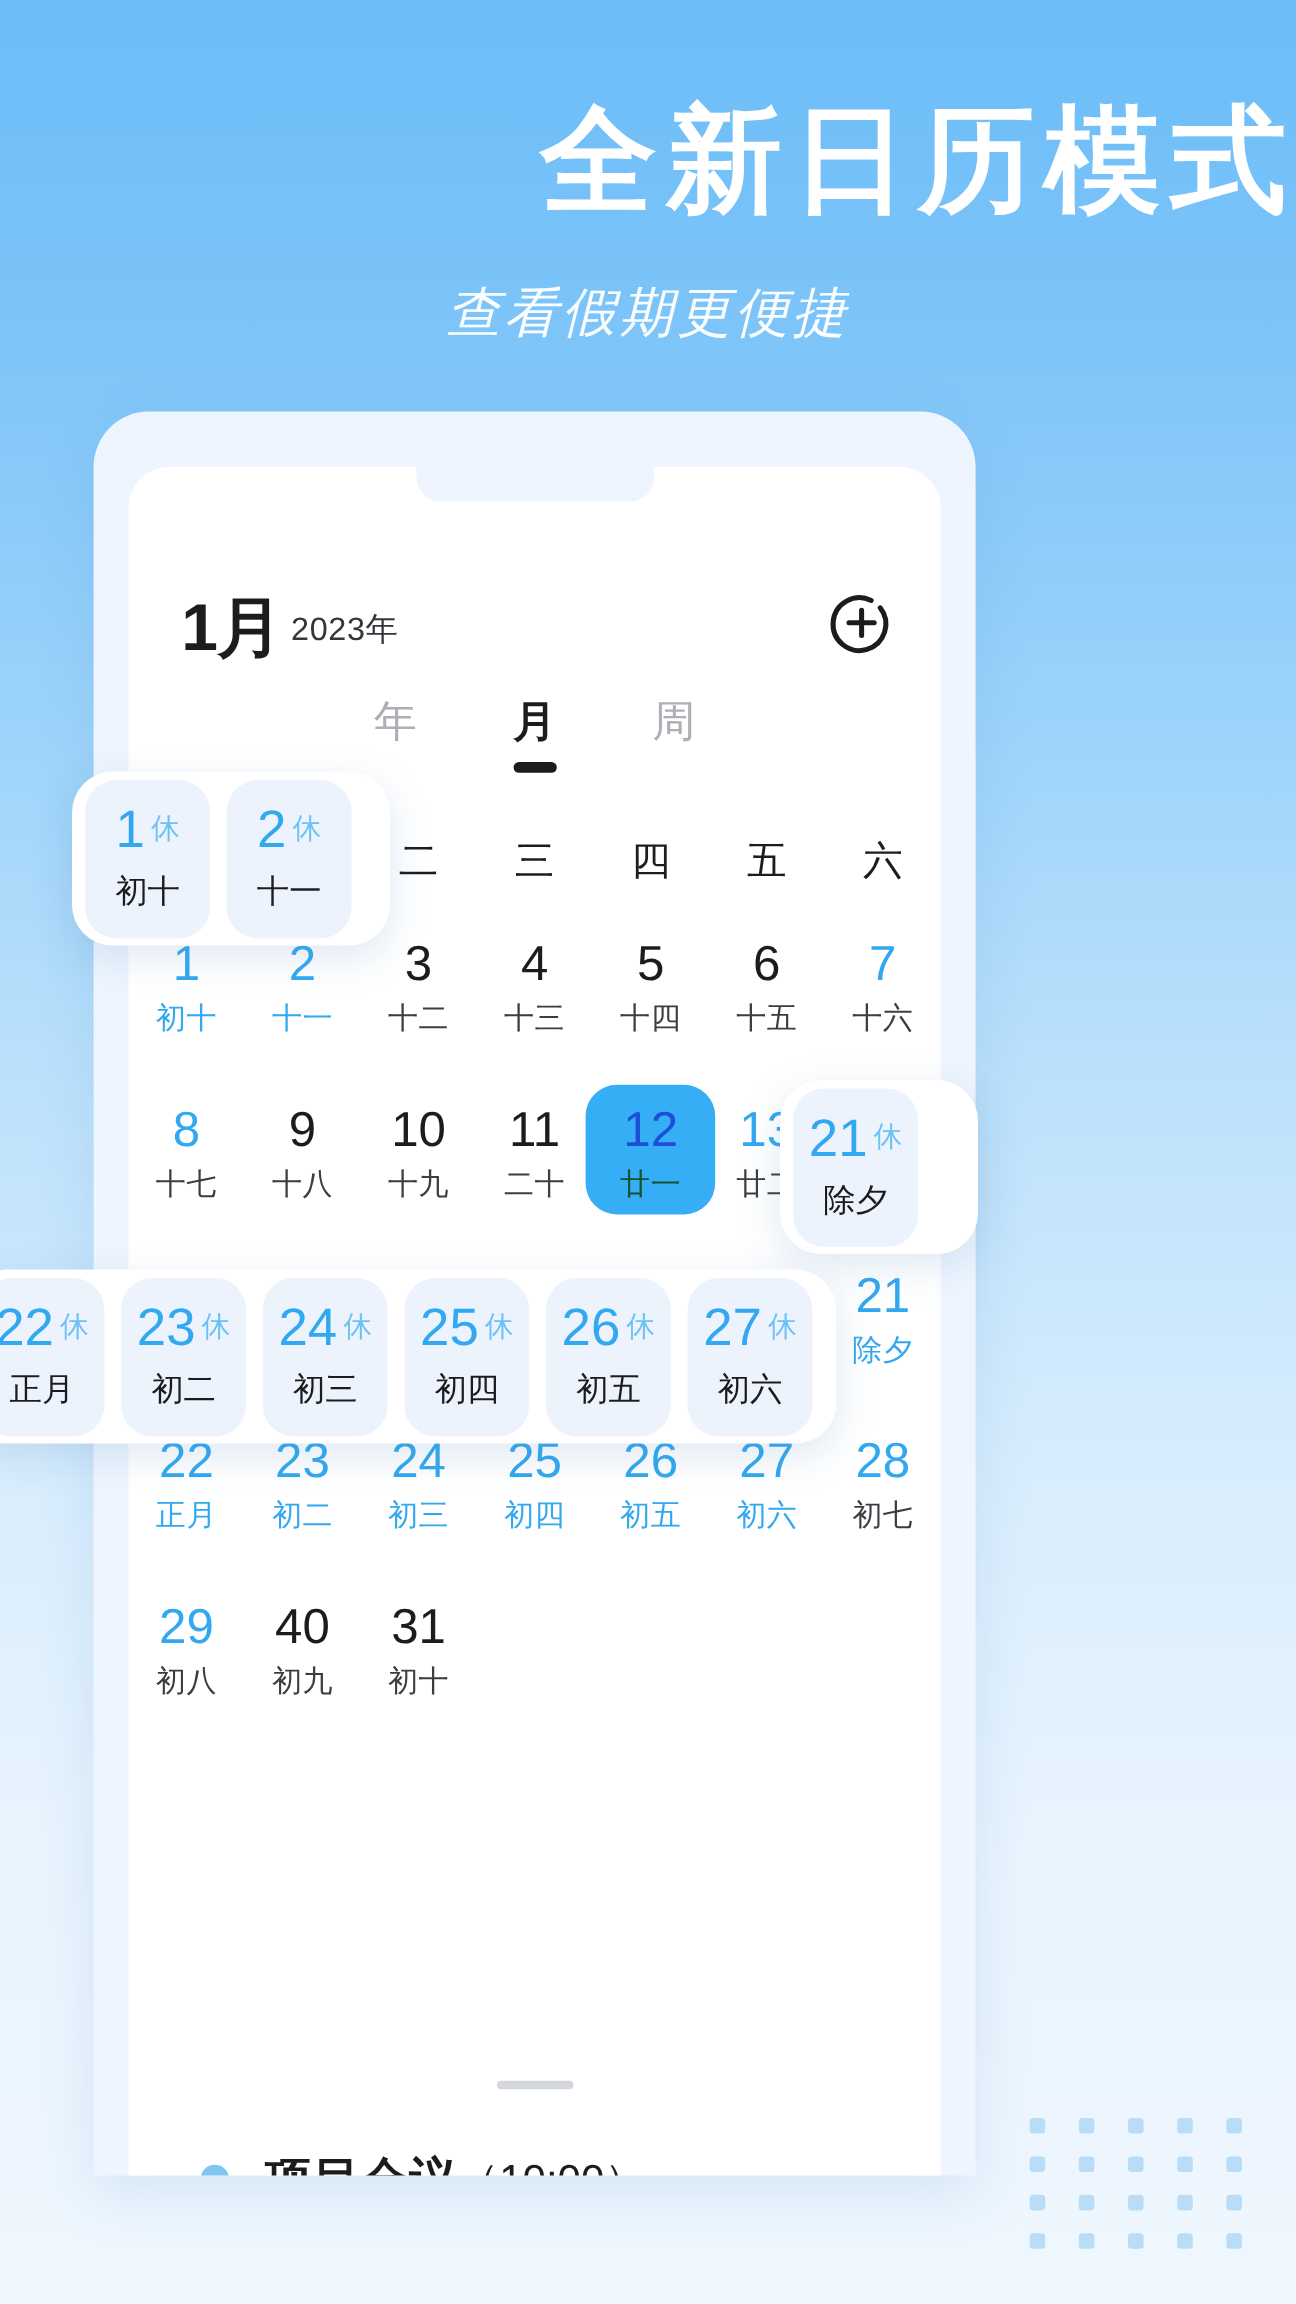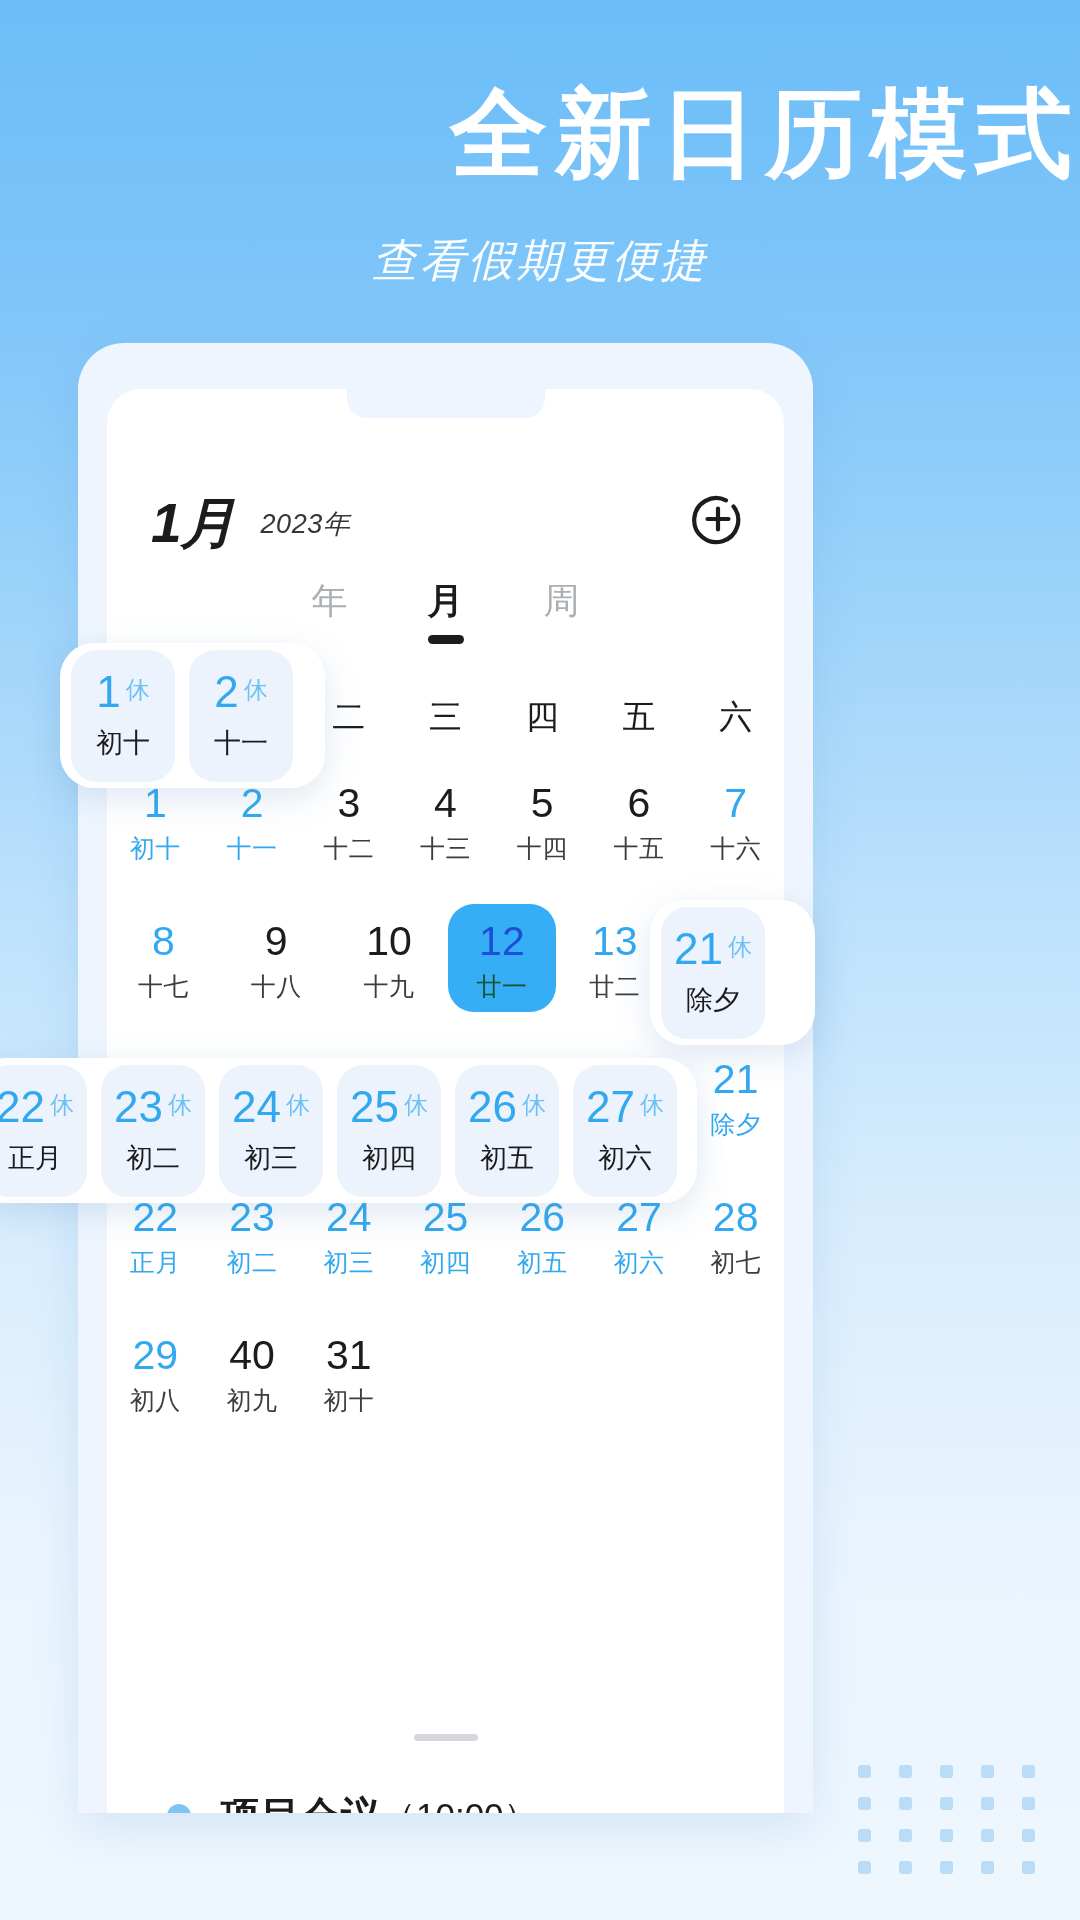--- a/index.html
+++ b/index.html
@@ -34,24 +34,24 @@
   }
   .notch {
     position:absolute; left:50%; top:45px; transform:translateX(-50%);
     width:198px; height:30px; background:#EEF5FE;
     border-radius:0 0 20px 20px; z-index:4;
   }
 
   
   .cal-head {
     position:absolute; left:44px; right:36px; top:88px; height:72px;
-    display:flex; align-items:flex-end;font-style:italic;
+    display:flex; align-items:flex-end;
   }
   .month-num { font-size:55px; font-weight:700; color:#1C1C1E; line-height:.95; letter-spacing:-1px; }
-  .year-txt { font-size:27px; color:#33363A; margin-left:26px; margin-bottom:7px; letter-spacing:.5px; }
+  .year-txt { font-size:27px; color:#33363A; margin-left:8px; margin-bottom:7px; letter-spacing:.5px; }
   .add-btn { margin-left:auto; width:60px; height:60px; position:relative; }
   .add-btn svg { display:block; }
 
   
   .tabs {
     position:absolute; left:0; right:0; top:188px;
     display:flex; justify-content:center; gap:0;
   }
   .tab {
     width:116px; text-align:center; font-size:36px; color:#ACAFB4;
@@ -222,20 +222,26 @@
               <div class="lunar">十八</div>
             </div>
           </div>
           <div class="cell">
             <div class="inner">
               <div class="dnum">10</div>
               <div class="lunar">十九</div>
             </div>
           </div>
           <div class="cell">
+            <div class="inner">
+              <div class="dnum">11</div>
+              <div class="lunar">二十</div>
+            </div>
+          </div>
+          <div class="cell">
             <div class="sel-chip"></div>
             <div class="inner">
               <div class="dnum white">12</div>
               <div class="lunar white">廿一</div>
             </div>
           </div>
           <div class="cell">
             <div class="inner">
               <div class="dnum blue">13</div>
               <div class="lunar">廿二</div>

